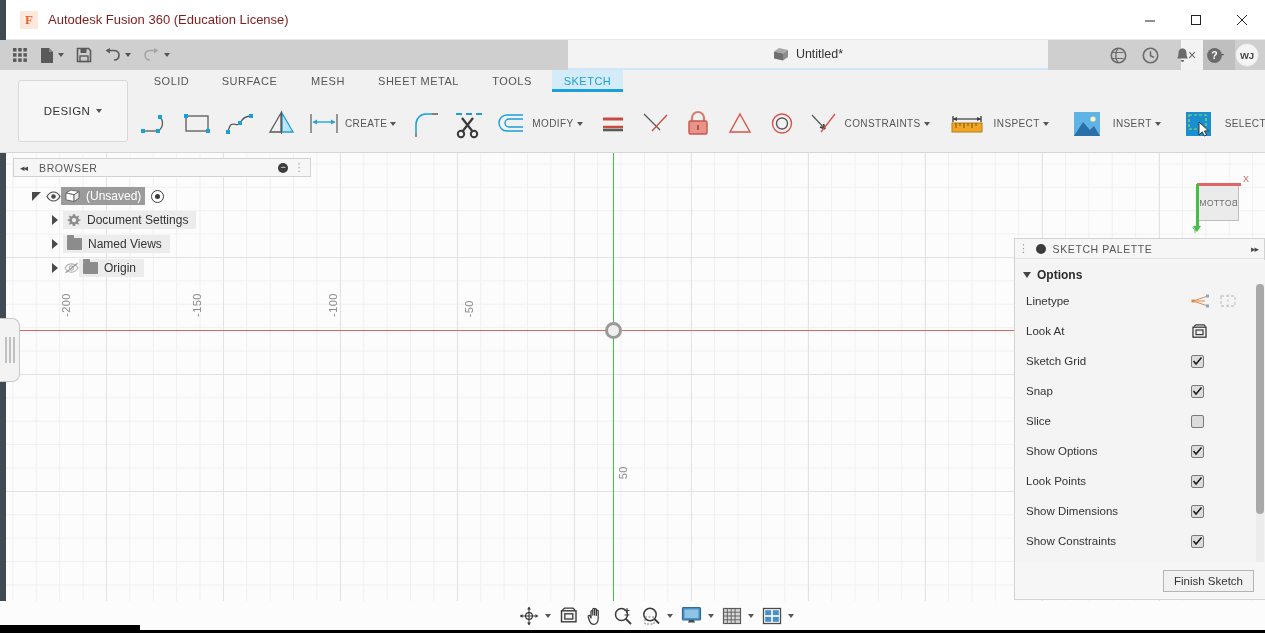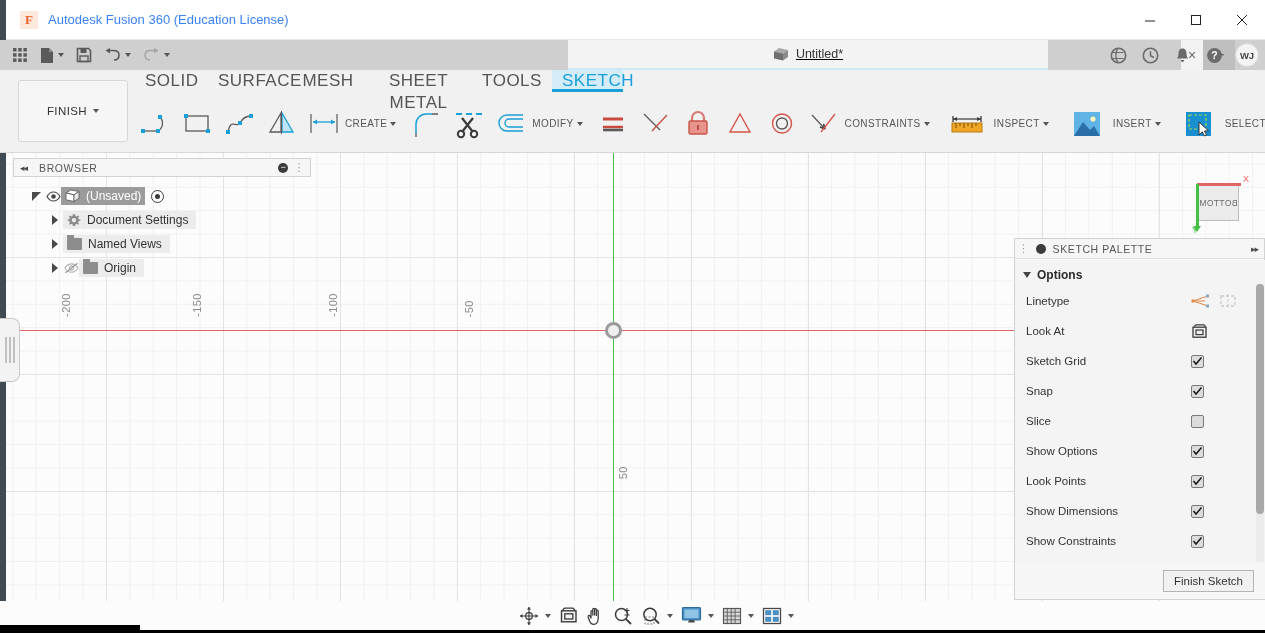--- a/index.html
+++ b/index.html
@@ -16,40 +16,39 @@
     position: absolute; top: 0; left: 0; width: 1265px; height: 40px;
     background: #ffffff; display: flex; align-items: center;
     border-bottom: 1px solid #e8e8e8;
   }
   .win-edge-l { position:absolute; left:0; top:0; width:6px; height:40px; background:#3f4a52; }
   .app-logo {
     width: 18px; height: 18px; margin-left: 20px; background: #fde8dc;
     color: #e8622b; font-weight: bold; font-size: 13px; line-height: 18px;
     text-align: center; font-family: "Liberation Serif", serif;
   }
-  .app-title { margin-left: 10px; font-size: 13px; color: #3b82f6; }
+  .app-title { margin-left: 10px; font-size: 13px; color: #7f1d1d; }
   .win-ctrls { position: absolute; right: 0; top: 0; height: 40px; display: flex; }
   .win-btn { width: 46px; height: 40px; display:flex; align-items:center; justify-content:center; }
   .win-btn svg { display:block; }
 
   
   .qbar {
     position: absolute; top: 40px; left: 0; width: 1265px; height: 30px;
     background: #cfcfcf;
   }
   .qbar-left { position:absolute; left:6px; top:0; height:30px; display:flex; align-items:center; }
   .qitem { height:30px; display:flex; align-items:center; padding:0 6px; cursor:pointer; }
   .caret-sm { width:0;height:0;border-left:3.5px solid transparent;border-right:3.5px solid transparent;border-top:4.5px solid #555; margin-left:4px; }
 
   .tabstrip { position:absolute; left:150px; top:0; height:30px; right:0; }
   .doc-tab {
     position:absolute; left:418px; top:0; width:480px; height:30px;
     background:#f3f3f3; display:flex; align-items:center; justify-content:center; gap:7px;
     border-bottom: 2px solid #cfe8f7;
-    text-decoration: underline;
   }
   .doc-tab-label { font-size:12.5px; color:#333; }
   .tab-close { position:absolute; left:1031px; top:0; width:22px; height:30px;
      background:#f3f3f3; display:flex; align-items:center; justify-content:center; color:#666; font-size:14px; cursor:pointer;}
   .tab-plus { position:absolute; left:1053px; top:0; width:32px; height:30px; background:#bfbfbf;
      display:flex; align-items:center; justify-content:center; color:#555; font-size:19px; cursor:pointer;}
   .qbar-right { position:absolute; right:6px; top:0; height:30px; display:flex; align-items:center; gap:10px; }
   .qicon { width:22px;height:22px;display:flex;align-items:center;justify-content:center;cursor:pointer;}
   .avatar { width:24px;height:24px;border-radius:50%; background:#f4f4f4; border:1px solid #d6d6d6;
      font-size:9.5px; color:#444; display:flex;align-items:center;justify-content:center; font-weight:bold; cursor:pointer;}
@@ -58,21 +57,21 @@
   .ribbon { position:absolute; top:70px; left:0; width:1265px; height:83px; background:#f1f1f1;
     border-bottom:1px solid #d6d6d6; }
   .design-box {
     position:absolute; left:18px; top:10px; width:110px; height:62px;
     border:1px solid #d8d8d8; background:#f6f6f6; border-radius:3px;
     display:flex; align-items:center; justify-content:center; cursor:pointer;
   }
   .design-label { font-size:11.5px; color:#333; letter-spacing:.4px; }
 
   .tabrow { position:absolute; left:135px; top:0; height:22px; display:flex; align-items:center; }
-  .rtab { font-size:17px; color:#555; letter-spacing:.5px; padding:0 10px; height:22px; line-height:22px; cursor:pointer; }
+  .rtab { font-size:11px; color:#555; letter-spacing:.5px; padding:0 10px; height:22px; line-height:22px; cursor:pointer; }
   .rtab.active { color:#1a9fd8; background:#d4ecf8; border-bottom:3px solid #1a9fd8; height:22px; }
 
   .panels { position:absolute; left:135px; top:24px; right:0; height:59px; display:flex; align-items:flex-start; }
   .panel { display:flex; flex-direction:row; align-items:center; height:59px; position:relative; }
   .panel-row { display:flex; align-items:center; height:42px; }
   .tool { width:42px; height:42px; display:flex; align-items:center; justify-content:center; cursor:pointer; }
   .tool.big { width:54px; }
   .panel-title { font-size:10px; color:#555; letter-spacing:.4px; display:flex; align-items:center; gap:3px; height:17px; }
   .sep { width:1px; height:46px; background:#d9d9d9; margin:0 5px; align-self:flex-start; }
   .panel.highlight { background:#d4ecf8; }
@@ -302,21 +301,21 @@
           <circle cx="8.5" cy="8.5" r="7.4" fill="#6b6b6b"></circle>
           <text x="8.5" y="12.4" font-size="10.5" font-family="Liberation Sans, sans-serif" font-weight="bold" fill="#fff" text-anchor="middle">?</text>
         </svg>
       </div>
       <div class="avatar">WJ</div>
     </div>
   </div>
 
   <div class="ribbon">
     <div class="design-box">
-      <span class="design-label">FINISH</span>
+      <span class="design-label">DESIGN</span>
       <div class="caret-tri" style="margin-left:6px"></div>
     </div>
 
     <div class="tabrow">
       <div class="rtab" style="width:73px;text-align:center">SOLID</div>
       <div class="rtab" style="width:83px;text-align:center">SURFACE</div>
       <div class="rtab" style="width:74px;text-align:center">MESH</div>
       <div class="rtab" style="width:107px;text-align:center">SHEET METAL</div>
       <div class="rtab" style="width:80px;text-align:center">TOOLS</div>
       <div class="rtab active" style="width:71px;text-align:center">SKETCH</div>

